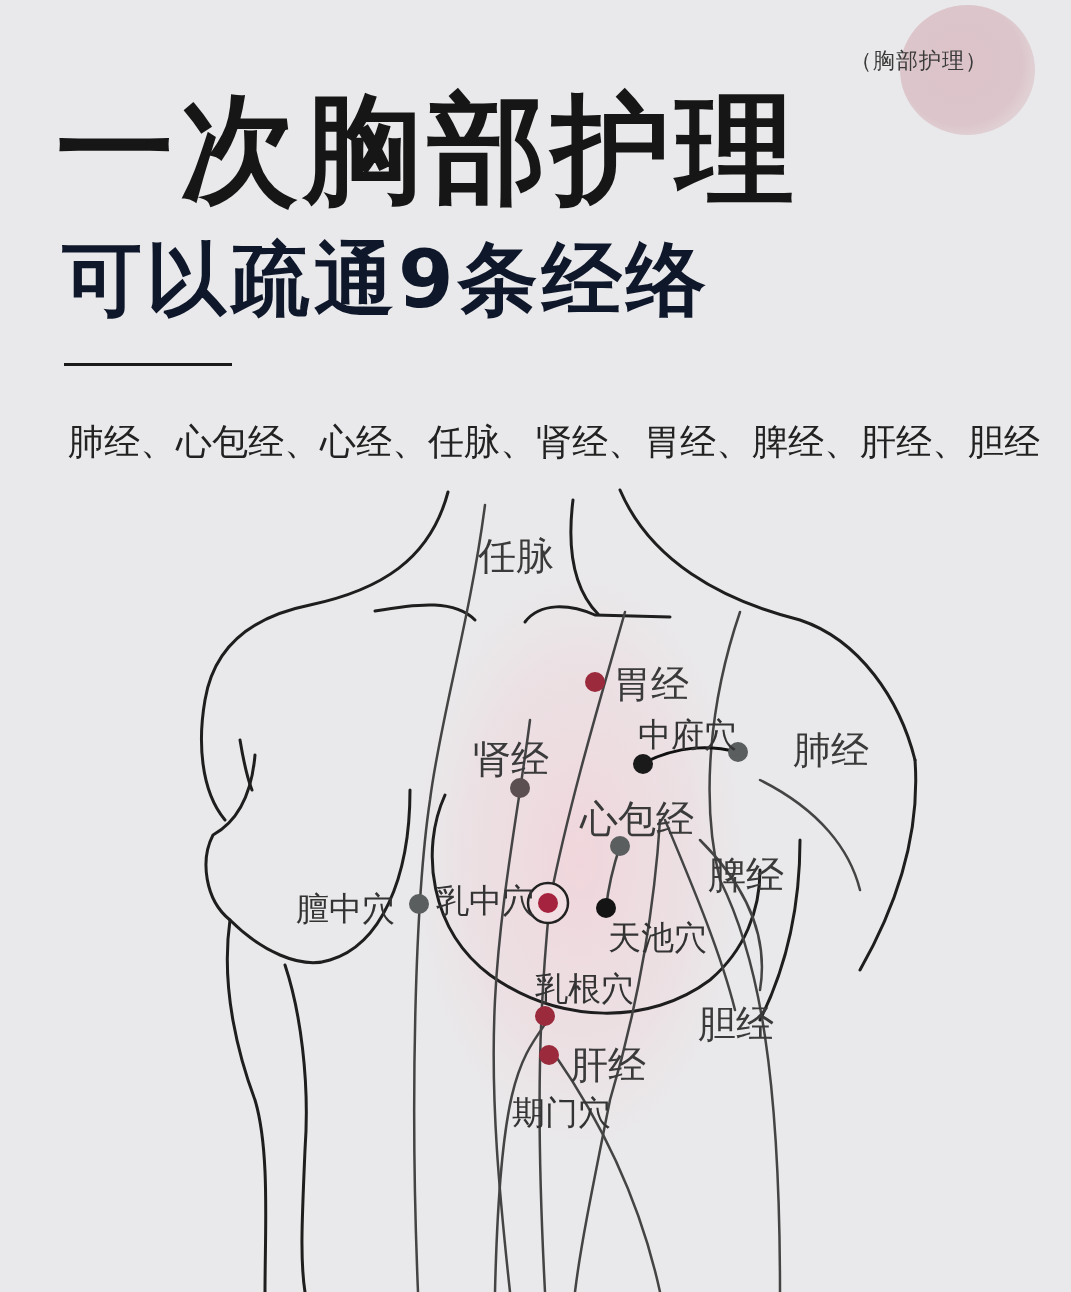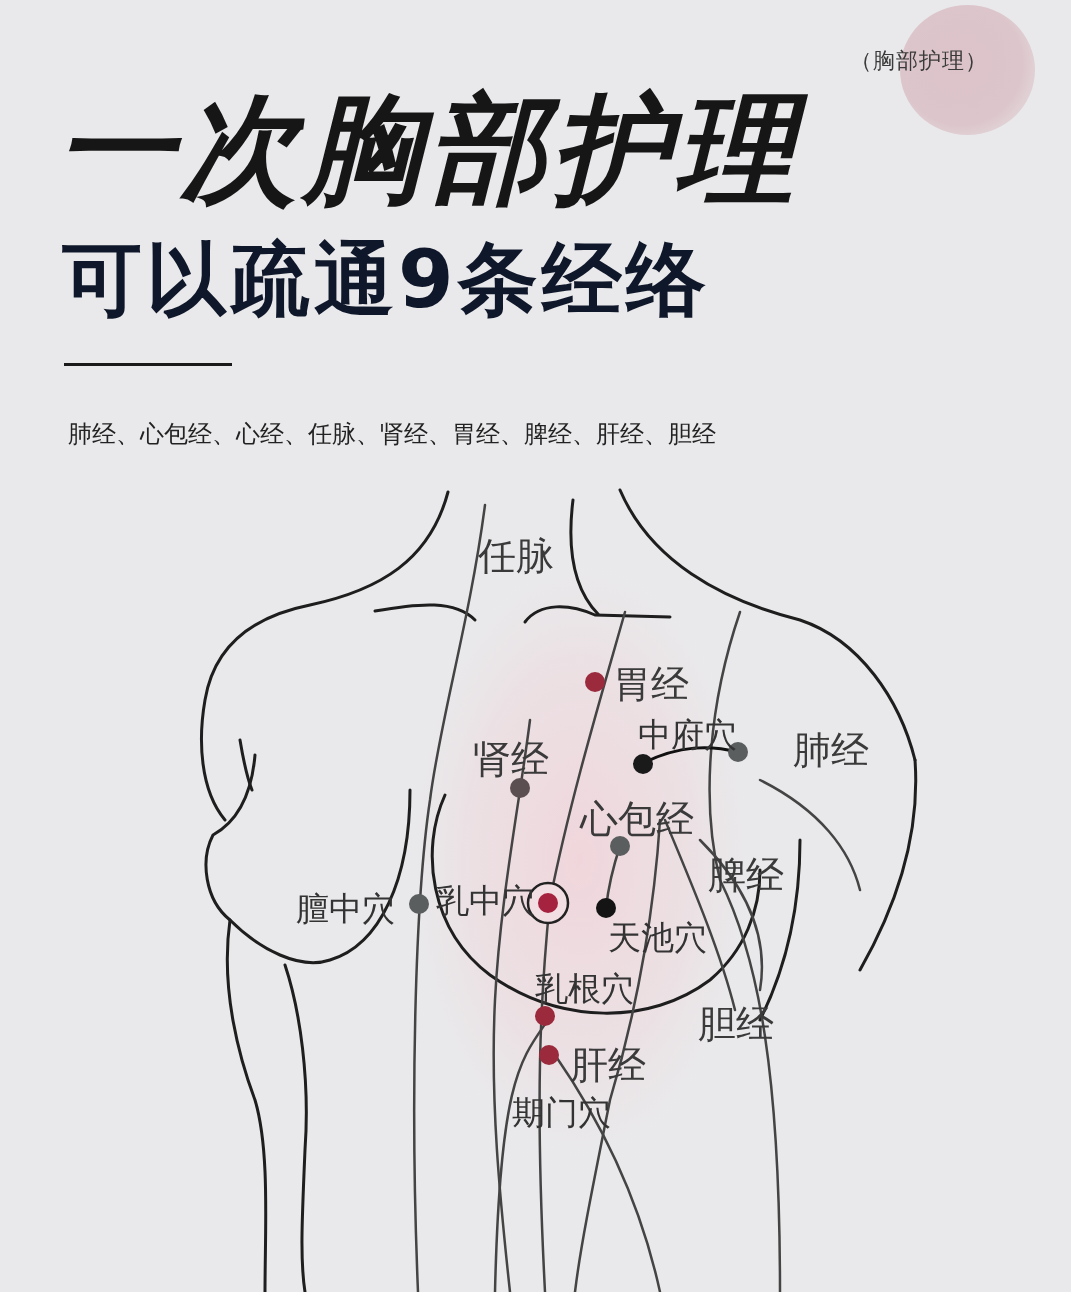--- a/index.html
+++ b/index.html
@@ -14,31 +14,31 @@
     border-radius: 50%;
     background: radial-gradient(circle at 45% 45%, #dcc3c9 0%, #dcc6cb 60%, rgba(225,210,214,0.6) 85%, rgba(233,233,235,0) 100%);
   }
   .badge {
     position: absolute; left: 850px; top: 46px; font-size: 22px; color: #3a3a3a;
     letter-spacing: 1px;
   }
   .title-1 {
     position: absolute; left: 56px; top: 90px; font-size: 118px; font-weight: bold;
     font-family: "DejaVu Serif", "Liberation Serif", serif; letter-spacing: 6px;
-    line-height: 1; color: #161616; font-style: italic;
+    line-height: 1; color: #161616;
   }
   .title-2 {
     position: absolute; left: 62px; top: 240px; font-size: 80px; font-weight: bold;
     line-height: 1; letter-spacing: 4px; color: #0f172a;
   }
   .rule {
     position: absolute; left: 64px; top: 363px; width: 168px; height: 3px; background: #1a1a1a;
   }
   .meridian-list {
-    position: absolute; left: 68px; top: 418px; font-size: 24px; color: #222;
+    position: absolute; left: 68px; top: 418px; font-size: 36px; color: #222;
     letter-spacing: 0px; white-space: nowrap;
   }
   svg.figure { position: absolute; left: 0; top: 0; }
   .lbl { position: absolute; color: #333; white-space: nowrap; line-height: 1; }
   .lbl.big { font-size: 38px; color: #3a3a3a; }
   .lbl.small { font-size: 33px; color: #333; }
 </style>
 </head>
 <body>
 

